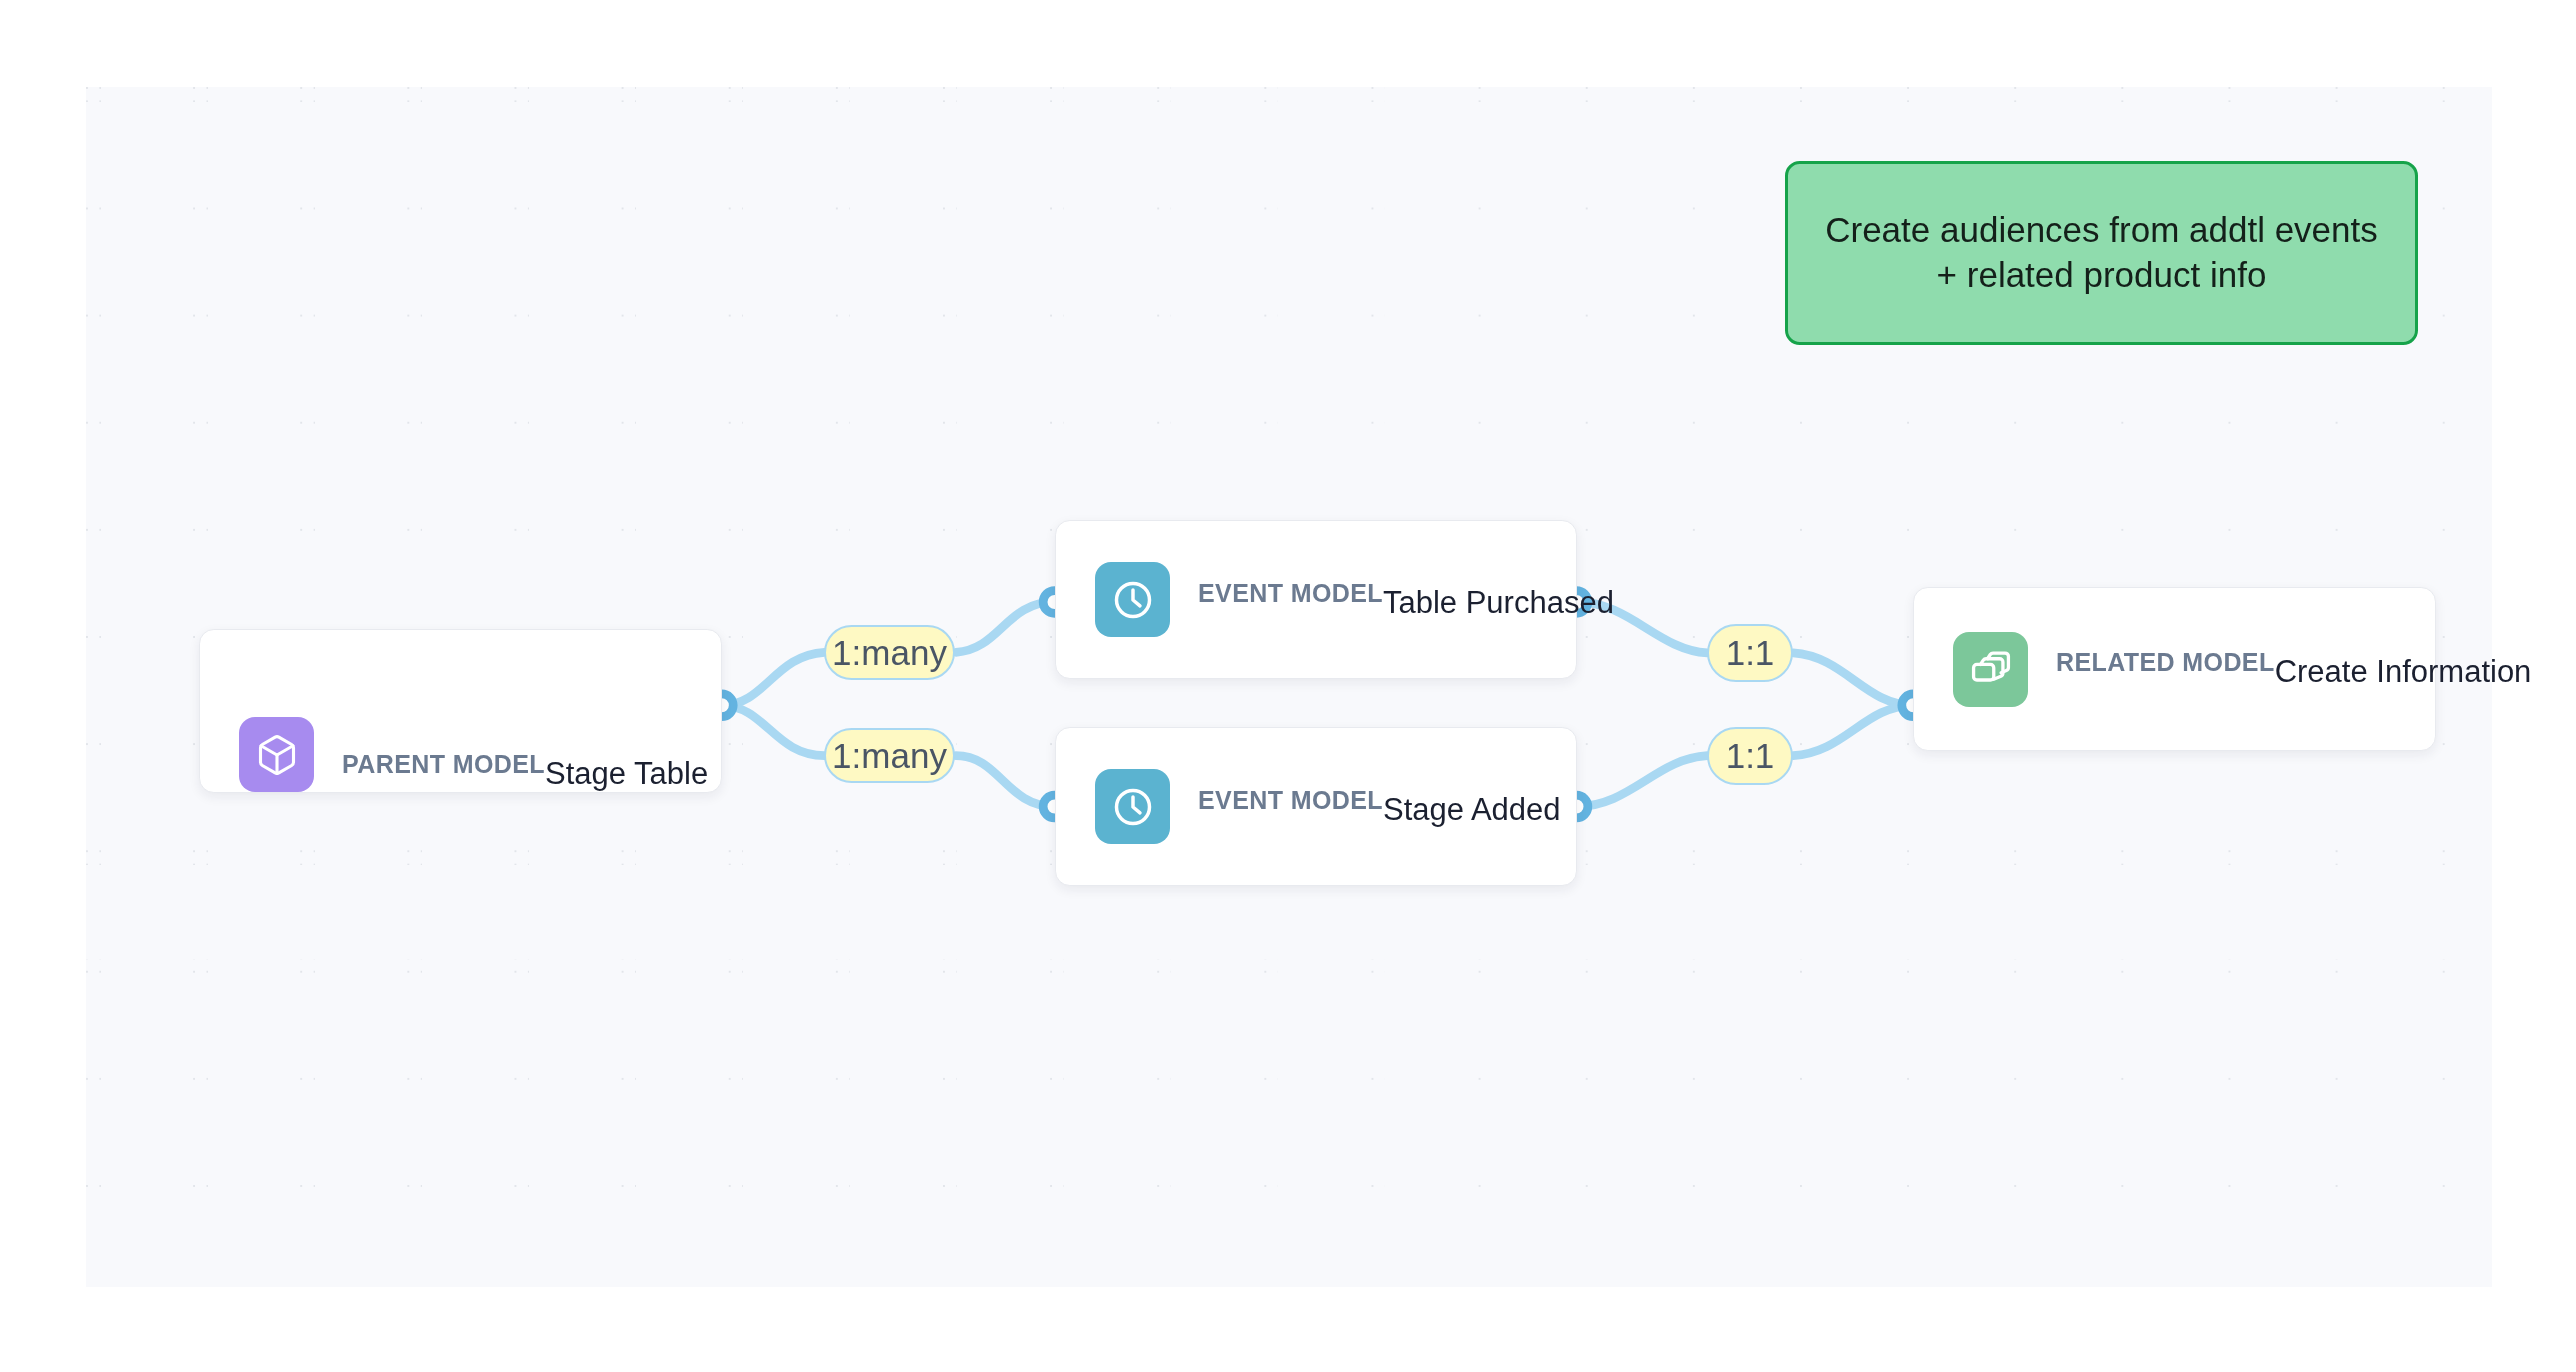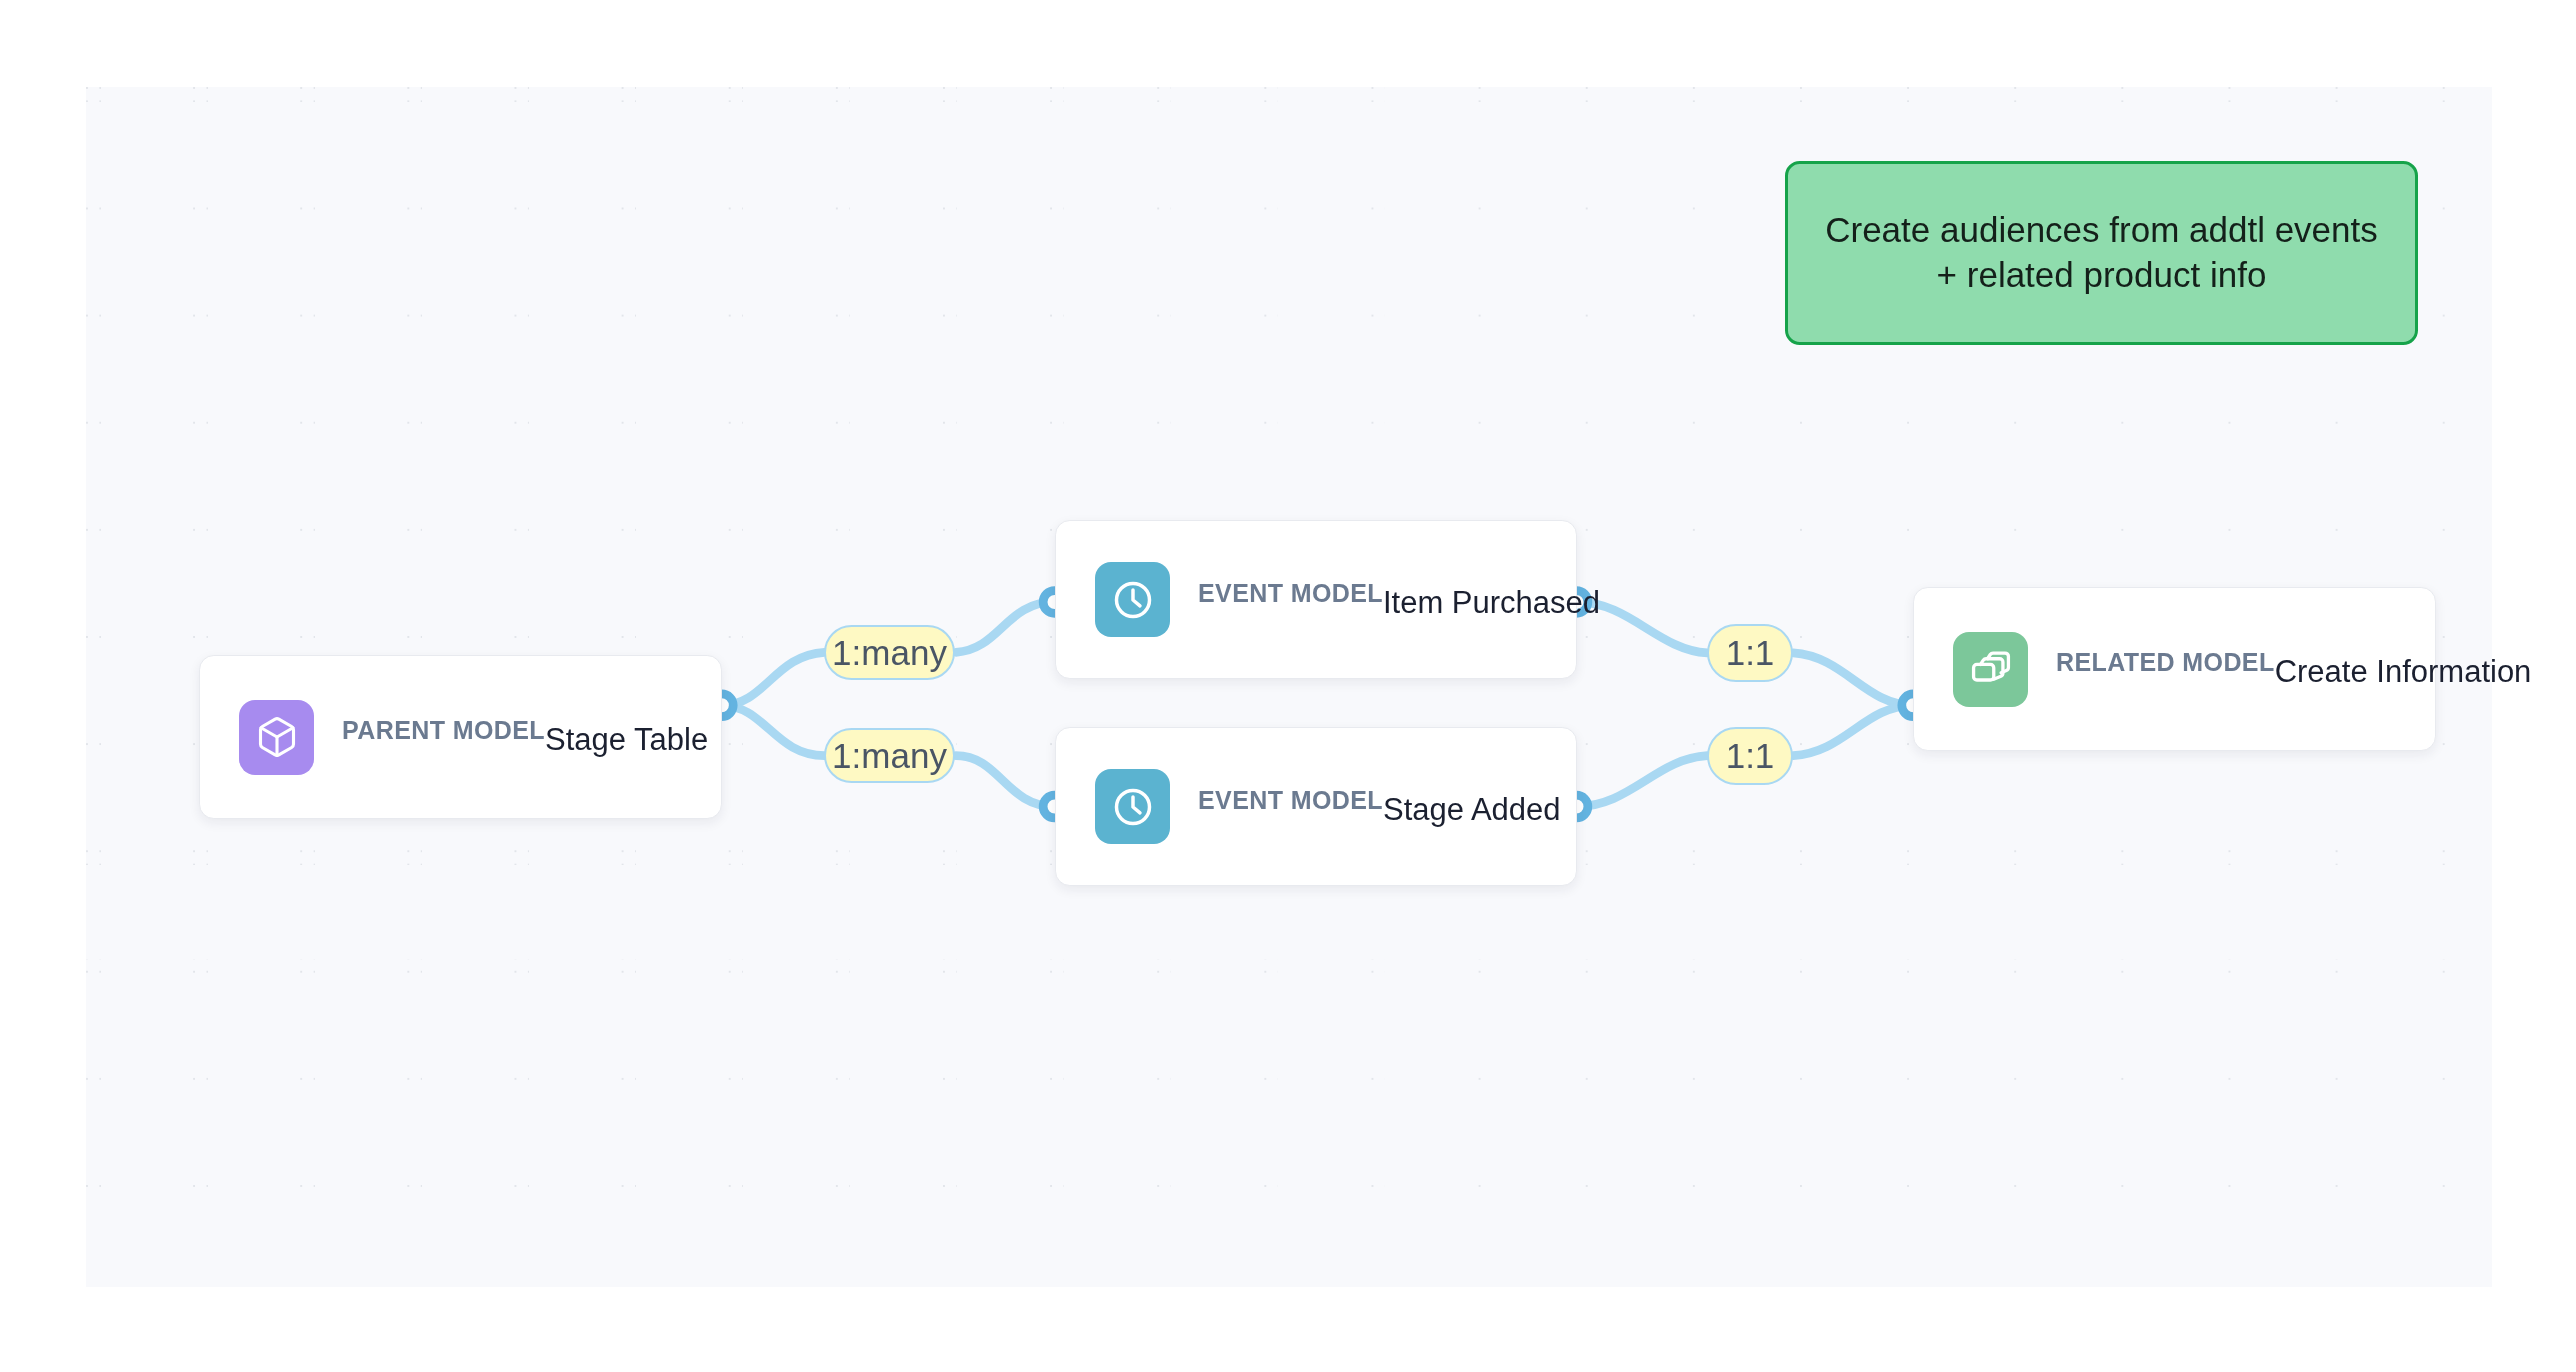--- a/index.html
+++ b/index.html
@@ -134,21 +134,21 @@
     white-space: nowrap;
   }
   .node-title {
     margin-top: 6px;
     font-size: 31px;
     color: #1b2030;
     line-height: 1.15;
     white-space: nowrap;
   }
 
-  #node-parent   { left: 199px;  top: 655px;  width: 523px; height: 164px; }
+  #node-parent   { left: 199px;  top: 629px;  width: 523px; height: 164px; align-items: flex-end; }
   #node-event-1  { left: 1055px; top: 520px;  width: 522px; height: 159px; }
   #node-event-2  { left: 1055px; top: 727px; width: 522px; height: 159px; }
   #node-related  { left: 1913px; top: 587px;  width: 523px; height: 164px; }
 
   
   .rel-pill {
     position: absolute;
     box-sizing: border-box;
     background: #fef9c3;
     border: 2.7px solid #a9d8f2;
@@ -228,21 +228,21 @@
 
   <div class="node" id="node-event-1">
     <div class="node-icon" style="background:#5bb3d0">
       <svg width="44" height="44" viewBox="0 0 24 24" fill="none" stroke="#ffffff" stroke-width="1.9" stroke-linecap="round" stroke-linejoin="round">
         <circle cx="12" cy="12" r="9"></circle>
         <polyline points="12 6.6 12 12 15.8 15.2"></polyline>
       </svg>
     </div>
     <div class="node-text">
       <div class="node-kicker">EVENT MODEL</div>
-      <div class="node-title">Item Purchased</div>
+      <div class="node-title">Table Purchased</div>
     </div>
   </div>
 
   <div class="node" id="node-event-2">
     <div class="node-icon" style="background:#5bb3d0">
       <svg width="44" height="44" viewBox="0 0 24 24" fill="none" stroke="#ffffff" stroke-width="1.9" stroke-linecap="round" stroke-linejoin="round">
         <circle cx="12" cy="12" r="9"></circle>
         <polyline points="12 6.6 12 12 15.8 15.2"></polyline>
       </svg>
     </div>

